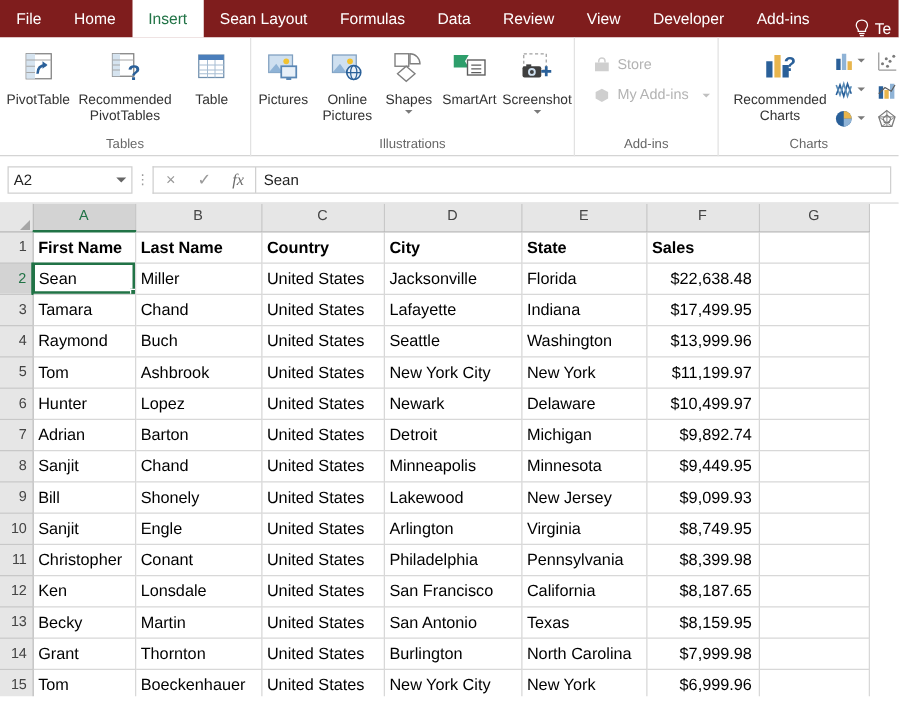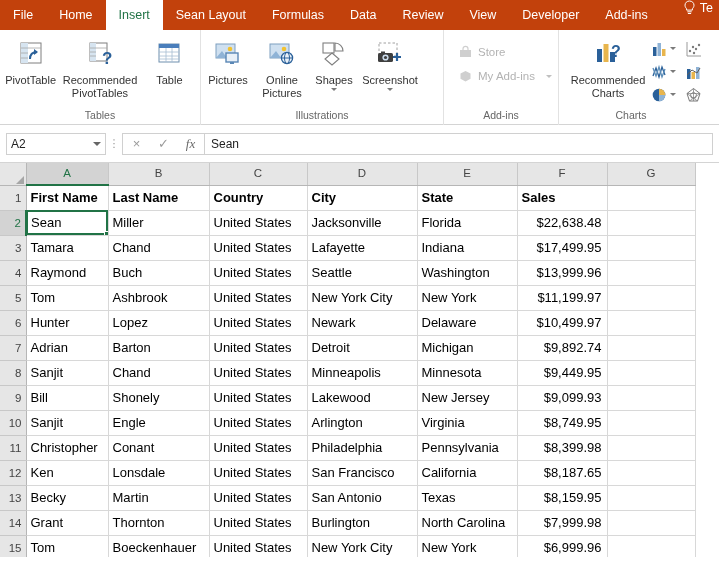--- a/index.html
+++ b/index.html
@@ -6,23 +6,23 @@
   html, body {
     width: 719px; height: 567px;
     overflow: hidden;
     font-family: "Liberation Sans", sans-serif;
     background: #ffffff;
   }
 
   
   .tabbar {
     height: 30px;
-    background: #c2410c;
-    display: flex;
-    align-items: flex-start;
+    background: #7f1d1d;
+    display: flex;
+    align-items: flex-end;
     position: relative;
   }
   .tab {
     color: #ffffff;
     font-size: 12.5px;
     line-height: 30px;
     padding: 0 13px;
     white-space: nowrap;
     cursor: default;
   }
@@ -351,20 +351,32 @@
         <span class="ico">
           <svg width="30" height="28" viewBox="0 0 30 28">
             <path d="M16 3 a8 8 0 0 1 8 8 h-8 z" fill="#ffffff" stroke="#7f7f7f" stroke-width="1.1"></path>
             <rect x="4" y="3" width="11" height="10" fill="none" stroke="#7f7f7f" stroke-width="1.1"></rect>
             <path d="M13 13 l7 6 -7 6 -7-6 z" fill="#ffffff" stroke="#7f7f7f" stroke-width="1.1"></path>
           </svg>
         </span>
         <span class="lbl">Shapes</span>
         <span class="caret-sm"></span>
       </div>
+      <div class="btn" style="width:52px">
+        <span class="ico">
+          <svg width="30" height="28" viewBox="0 0 30 28">
+            <path d="M2 4 h12 l-3 5 3 5 h-12 z" fill="#2e9e6b"></path>
+            <rect x="13" y="8" width="14" height="12" fill="#ffffff" stroke="#5d5d5d" stroke-width="1.1"></rect>
+            <line x1="16" y1="12" x2="24" y2="12" stroke="#5d5d5d" stroke-width="1"></line>
+            <line x1="16" y1="15" x2="24" y2="15" stroke="#5d5d5d" stroke-width="1"></line>
+            <line x1="16" y1="18" x2="24" y2="18" stroke="#5d5d5d" stroke-width="1"></line>
+          </svg>
+        </span>
+        <span class="lbl">SmartArt</span>
+      </div>
       <div class="btn" style="width:62px">
         <span class="ico">
           <svg width="30" height="28" viewBox="0 0 30 28">
             <rect x="4" y="3" width="18" height="13" fill="none" stroke="#a0a0a0" stroke-width="1" stroke-dasharray="2.5,2"></rect>
             <rect x="3" y="13" width="15" height="9" rx="1.6" fill="#3f3f3f"></rect>
             <circle cx="10.5" cy="17.5" r="3.1" fill="#cfe0f0"></circle>
             <circle cx="10.5" cy="17.5" r="1.6" fill="#3f3f3f"></circle>
             <rect x="6" y="11.5" width="4" height="2" fill="#3f3f3f"></rect>
             <path d="M22 13 v8 M18 17 h8" stroke="#2a6099" stroke-width="2.2"></path>
           </svg>

